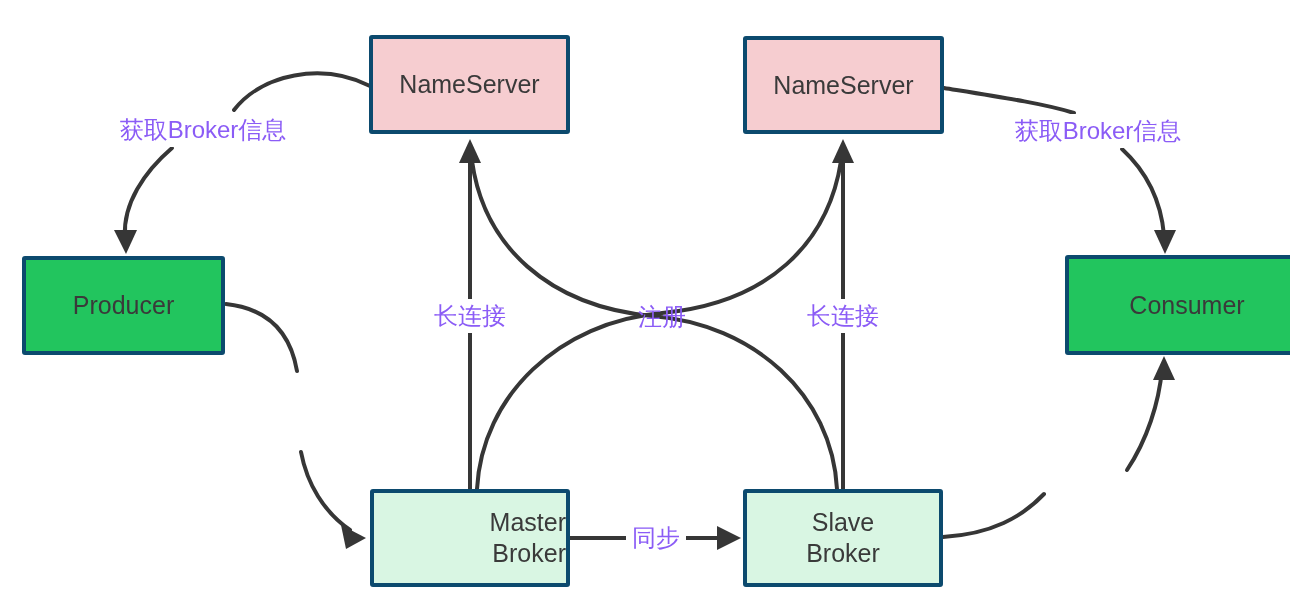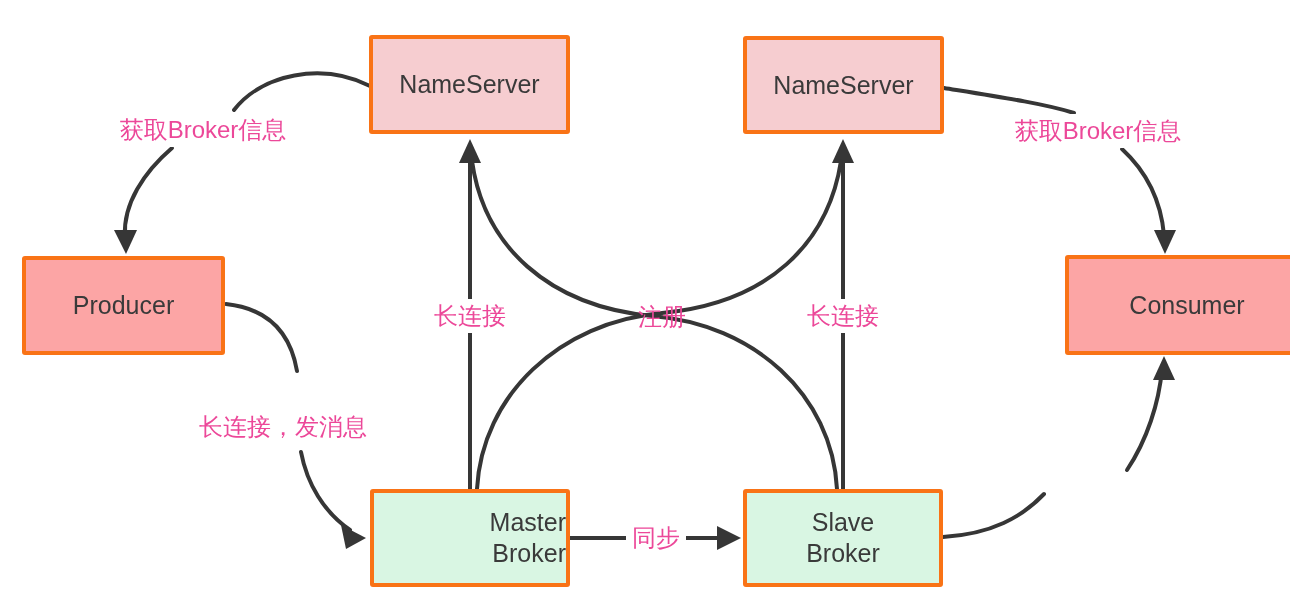--- a/index.html
+++ b/index.html
@@ -9,35 +9,35 @@
     background:#ffffff;
     font-family:"Liberation Sans","DejaVu Sans",sans-serif;
     overflow:hidden;
   }
   svg.edges{position:absolute;left:0;top:0;}
   svg.edges path{fill:none;stroke:#363636;stroke-width:4;stroke-linecap:round;}
   svg.edges polygon{fill:#363636;stroke:none;}
   .node{
     position:absolute;
     box-sizing:border-box;
-    border:4px solid #f97316;
+    border:4px solid #0c4a6e;
     border-radius:3px;
     display:flex;align-items:center;justify-content:center;
     flex-direction:column;
     font-size:25px;color:#3a3a3a;
     line-height:31px;
     text-align:center;
   }
   .node.pink{background:#f6cdd0;}
-  .node.yellow{background:#fca5a5;text-align:right;}
+  .node.yellow{background:#22c55e;text-align:right;}
   .node.green{background:#d9f6e3;}
   .edge-label{
     position:absolute;
     transform:translate(-50%,-50%);
-    font-size:24px;color:#ec4899;
+    font-size:24px;color:#8b5cf6;
     white-space:nowrap;
     background:#ffffff;
     padding:1px 6px;
   }
   .edge-label.transparent{background:transparent;padding:1px 2px;}
 </style>
 </head>
 <body>
 
 <div class="canvas">
@@ -97,21 +97,20 @@
 
   <div class="node green" style="left:743px;top:489px;width:200px;height:98px;">
     <span>Slave</span>
     <span>Broker</span>
   </div>
 
   <span class="edge-label" style="left:203px;top:130px;">获取Broker信息</span>
 
   <span class="edge-label" style="left:1098px;top:131px;">获取Broker信息</span>
 
-  <span class="edge-label" style="left:283px;top:427px;">长连接，发消息</span>
 
   <span class="edge-label" style="left:470px;top:316px;">长连接</span>
 
   <span class="edge-label transparent" style="left:662px;top:317px;">注册</span>
 
   <span class="edge-label" style="left:843px;top:316px;">长连接</span>
 
   <span class="edge-label" style="left:656px;top:538px;">同步</span>
 
 

